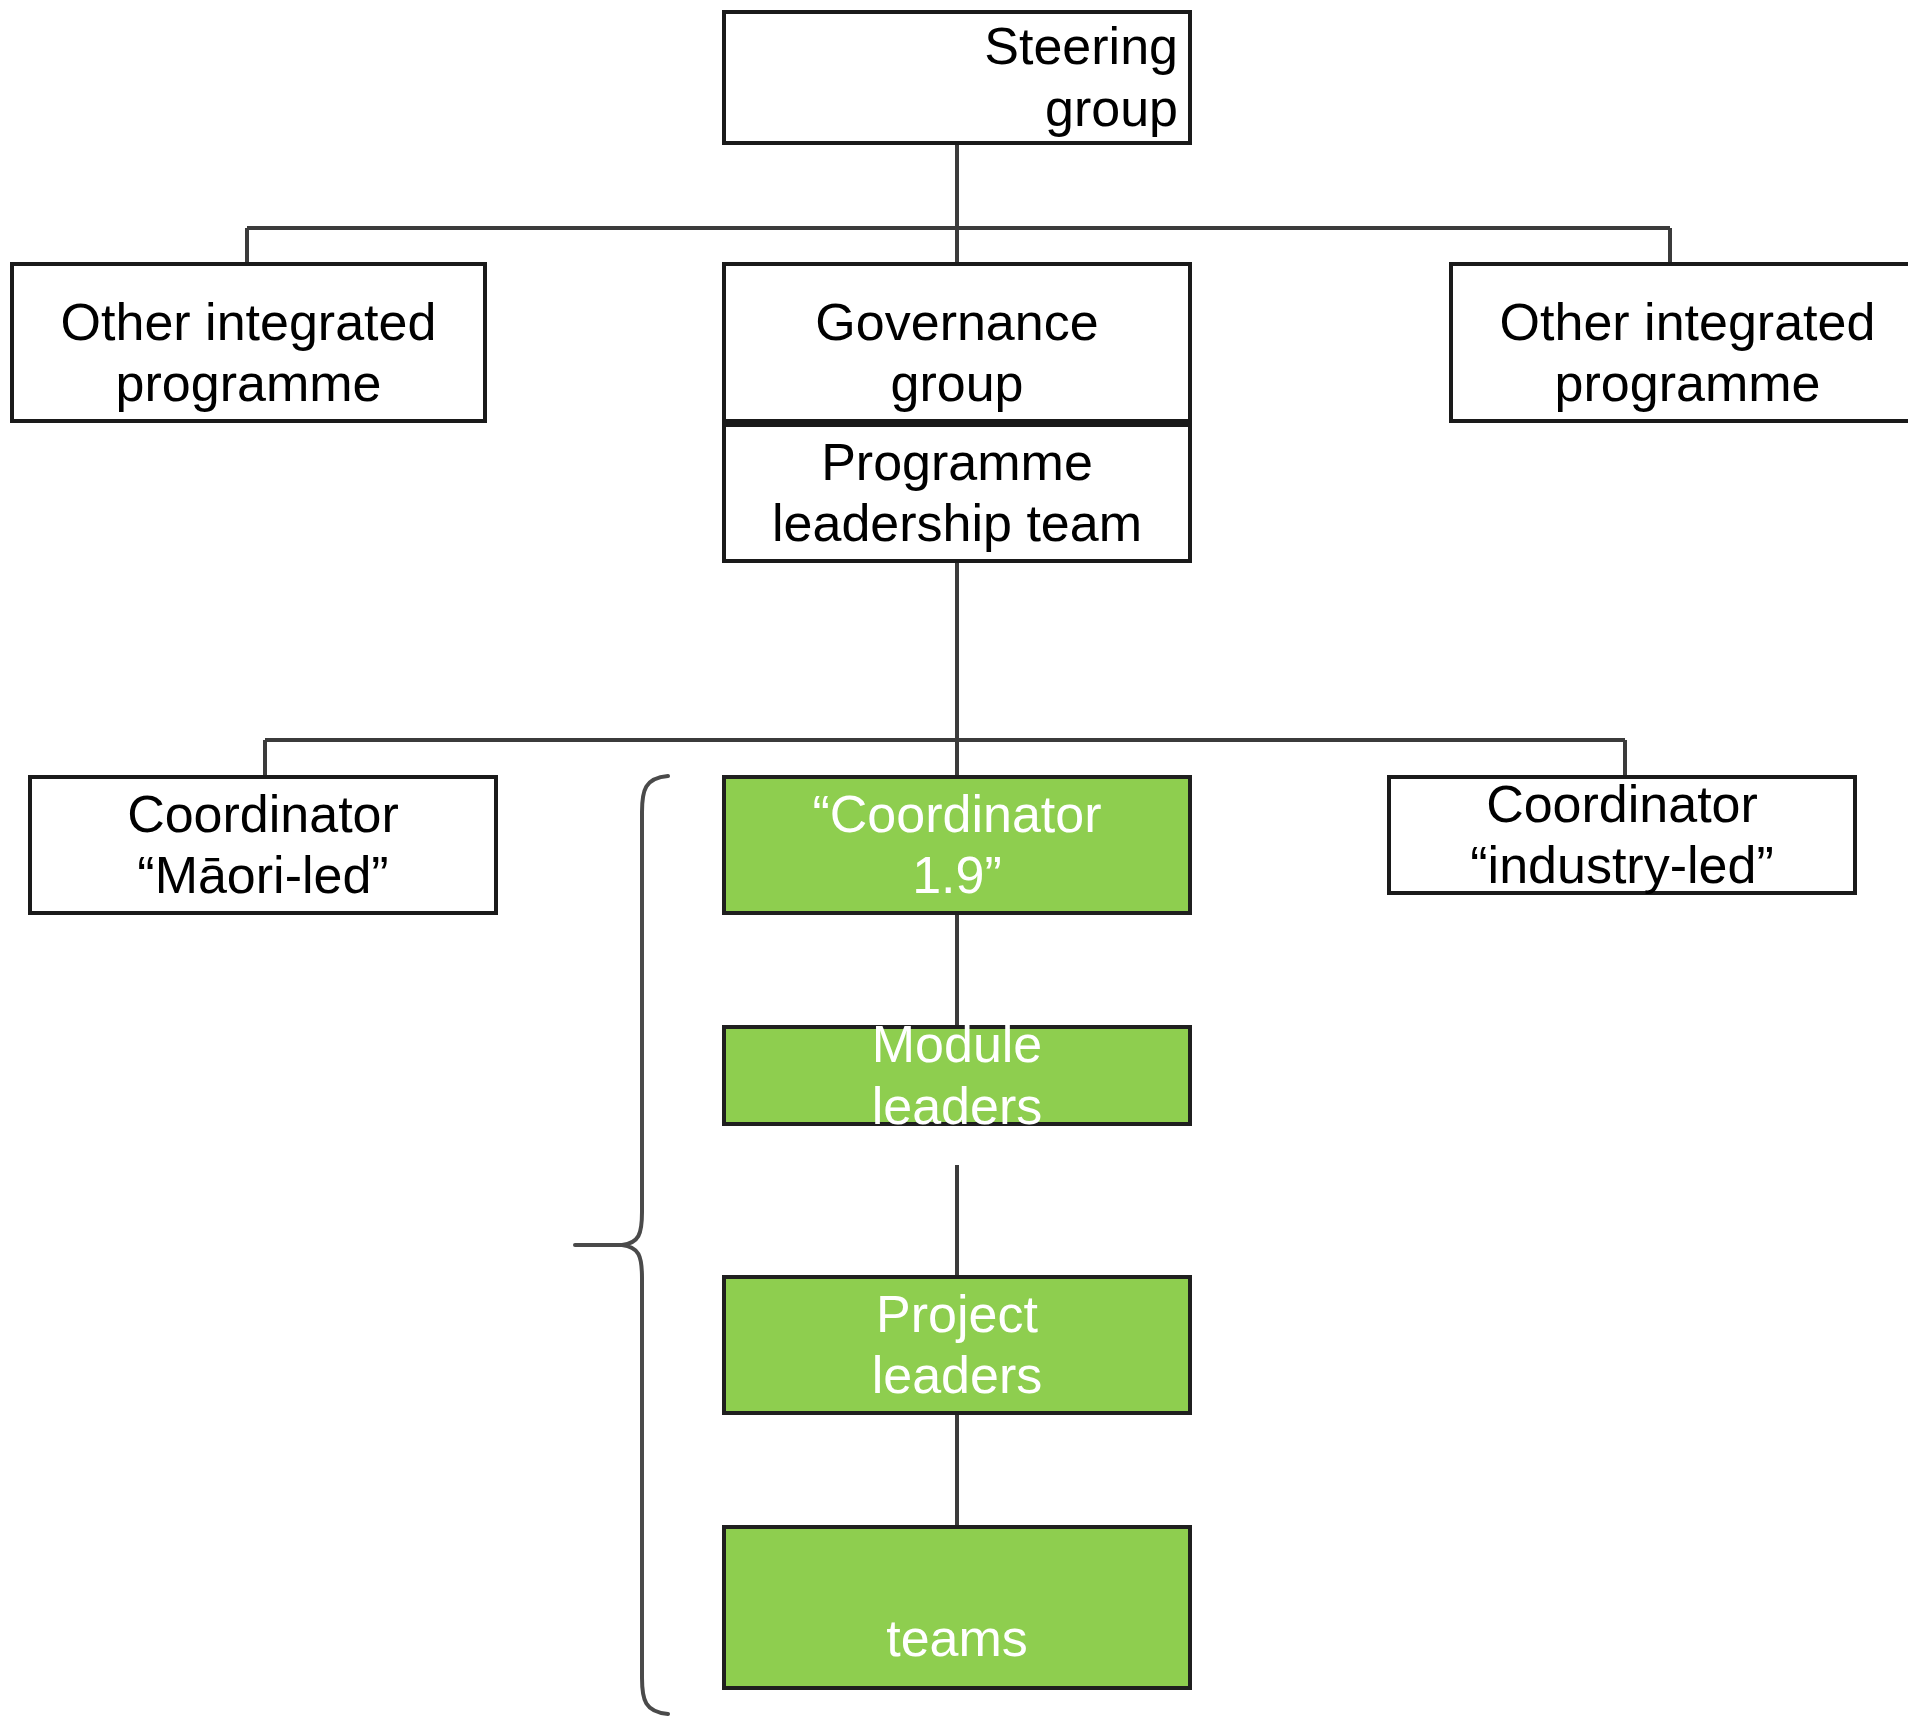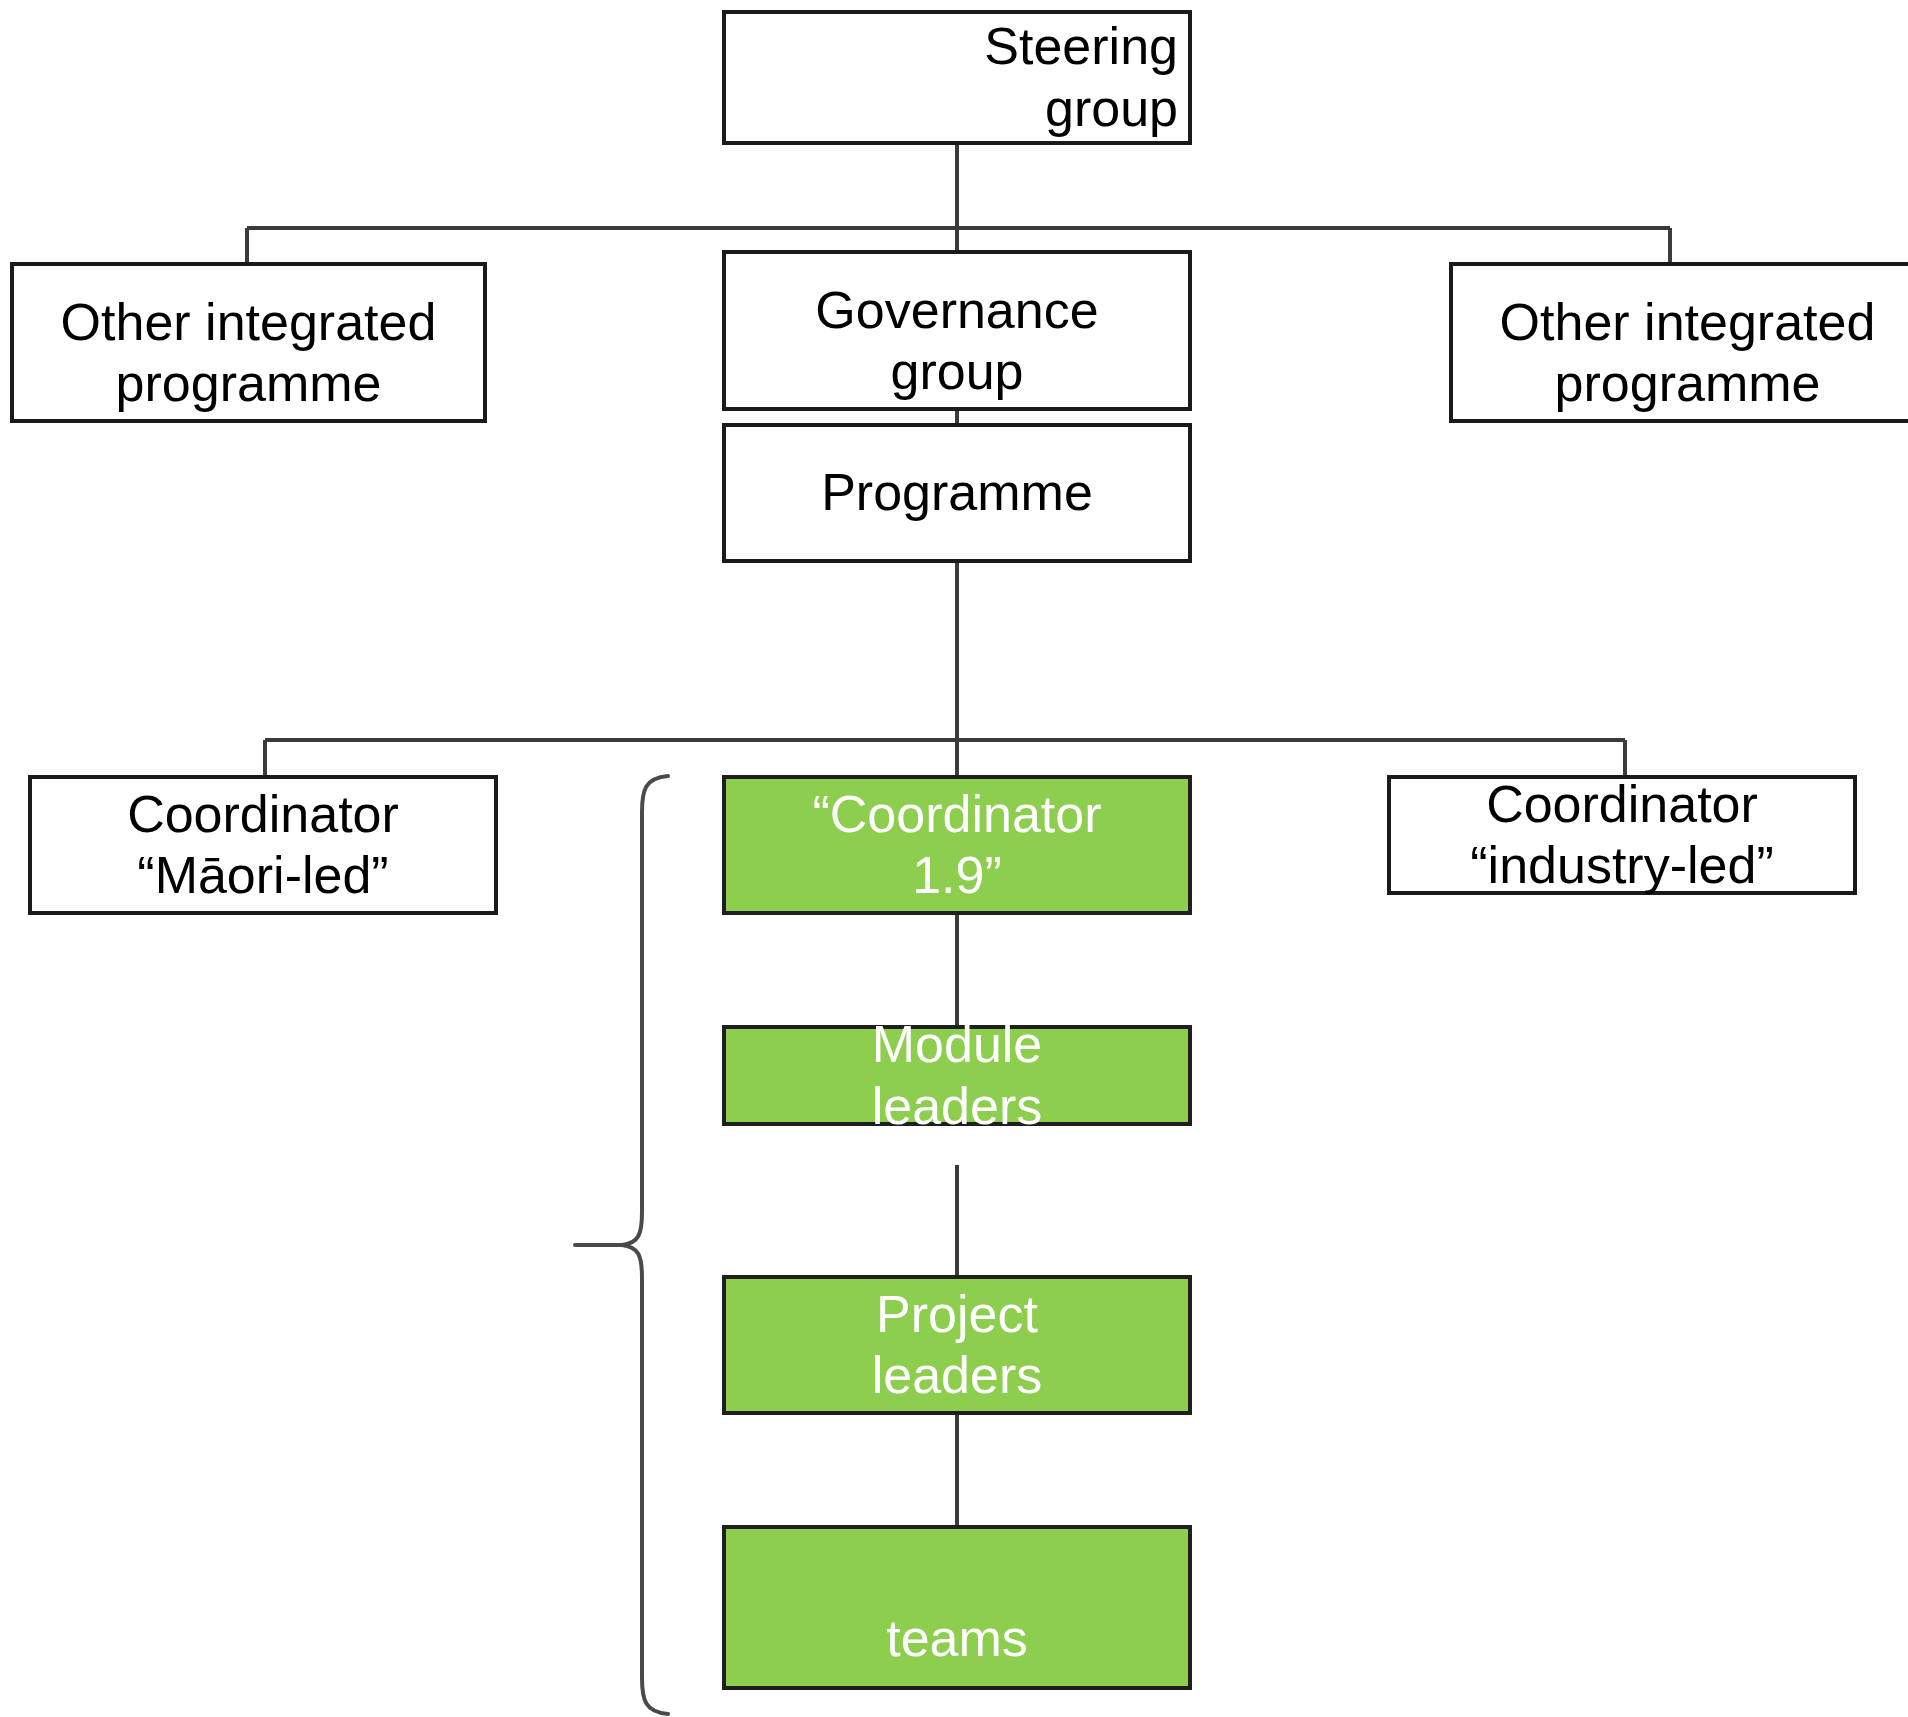--- a/index.html
+++ b/index.html
@@ -51,21 +51,21 @@
     border: 4px solid #1f1f1f;
   }
   .node .label {
     display: block;
     width: 100%;
   }
 
   
   .n-steering        { left: 722px;  top: 10px;   width: 470px; height: 135px; text-align: right; }
   .n-other-left      { left: 10px;   top: 262px;  width: 477px; height: 92px; }
-  .n-governance      { left: 722px;  top: 250px;  width: 470px; height: 92px; }
+  .n-governance      { left: 722px;  top: 262px;  width: 470px; height: 92px; }
   .n-other-right     { left: 1449px; top: 262px;  width: 477px; height: 92px; }
   .n-leadership      { left: 722px;  top: 423px;  width: 470px; height: 140px; }
   .n-coord-maori     { left: 28px;   top: 775px;  width: 470px; height: 140px; }
   .n-coord-industry  { left: 1387px; top: 775px;  width: 470px; height: 120px; }
   .n-coord40         { left: 722px;  top: 775px;  width: 470px; height: 140px; justify-content: center; }
   .n-module          { left: 722px;  top: 1025px; width: 470px; height: 101px; }
   .n-project         { left: 722px;  top: 1275px; width: 470px; height: 140px; }
   .n-science         { left: 722px;  top: 1525px; width: 470px; height: 165px; }
 
   
@@ -135,21 +135,21 @@
 
   <div class="node n-governance">
     <span class="label"><span>Governance</span><br><span>group</span></span>
   </div>
 
   <div class="node n-other-right">
     <span class="label"><span>Other integrated</span><br><span>programme</span></span>
   </div>
 
   <div class="node n-leadership">
-    <span class="label"><span>Programme</span><br></span>
+    <span class="label"><span>Programme</span><br><span>leadership team</span></span>
   </div>
 
   <div class="node n-coord-maori">
     <span class="label"><span>Coordinator</span><br><span>“Māori-led”</span></span>
   </div>
 
   <div class="node green n-coord40">
     <span class="label"><span>“Coordinator</span><br><span>1.9”</span></span>
   </div>
 

